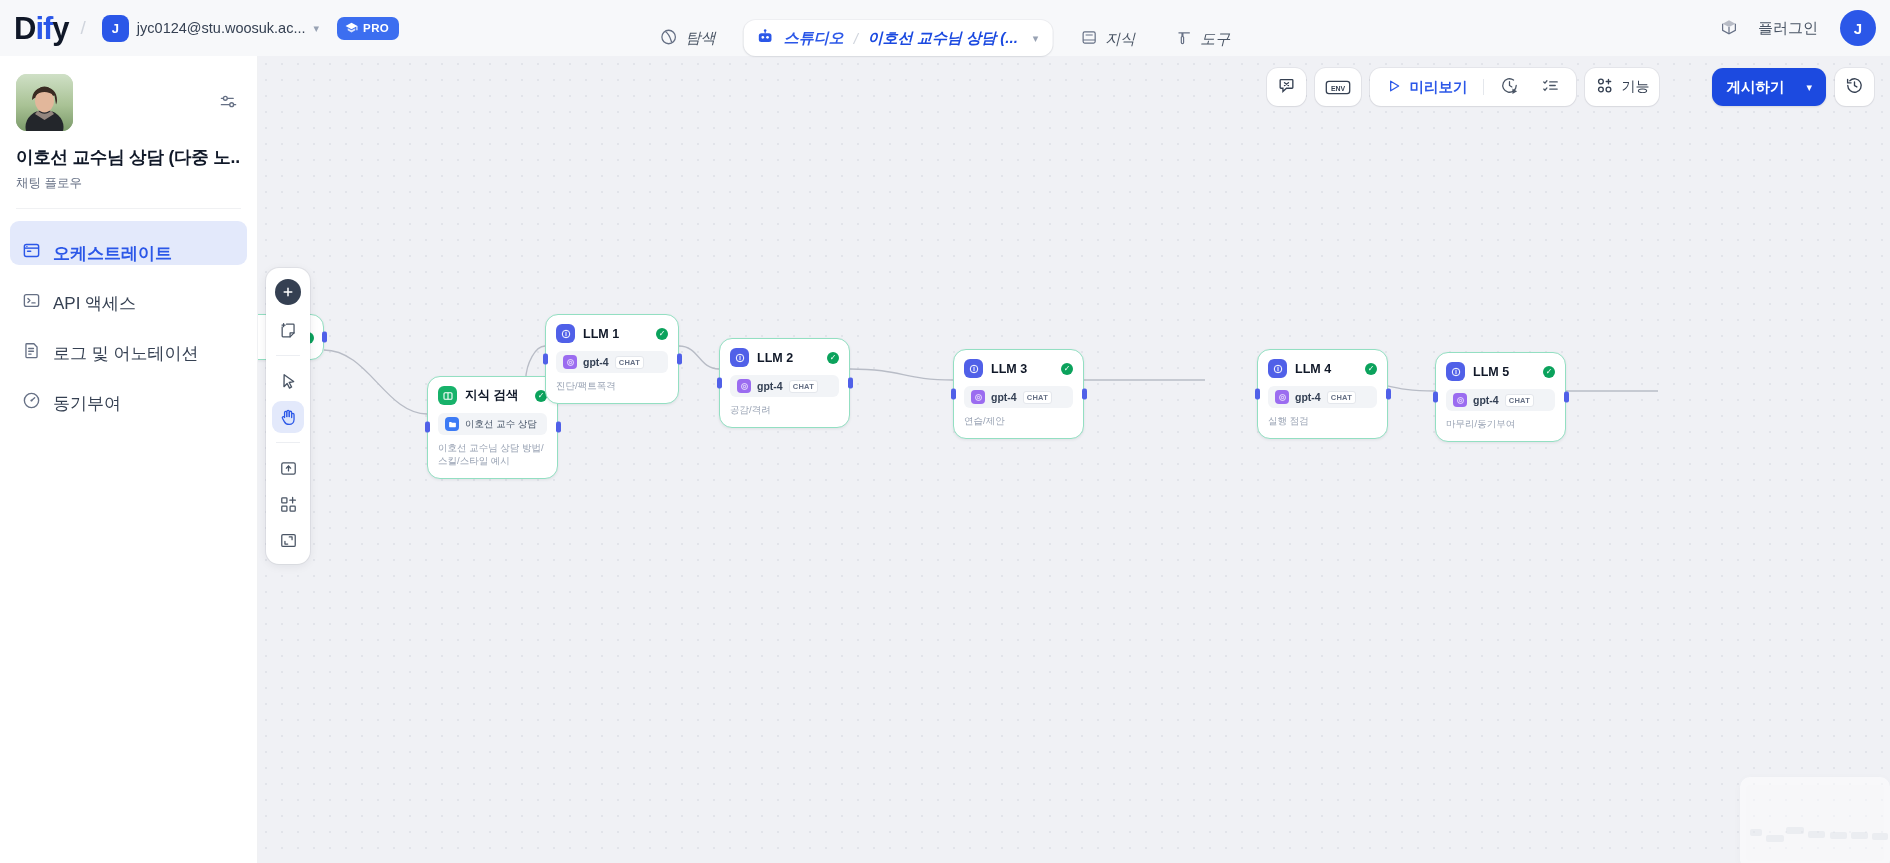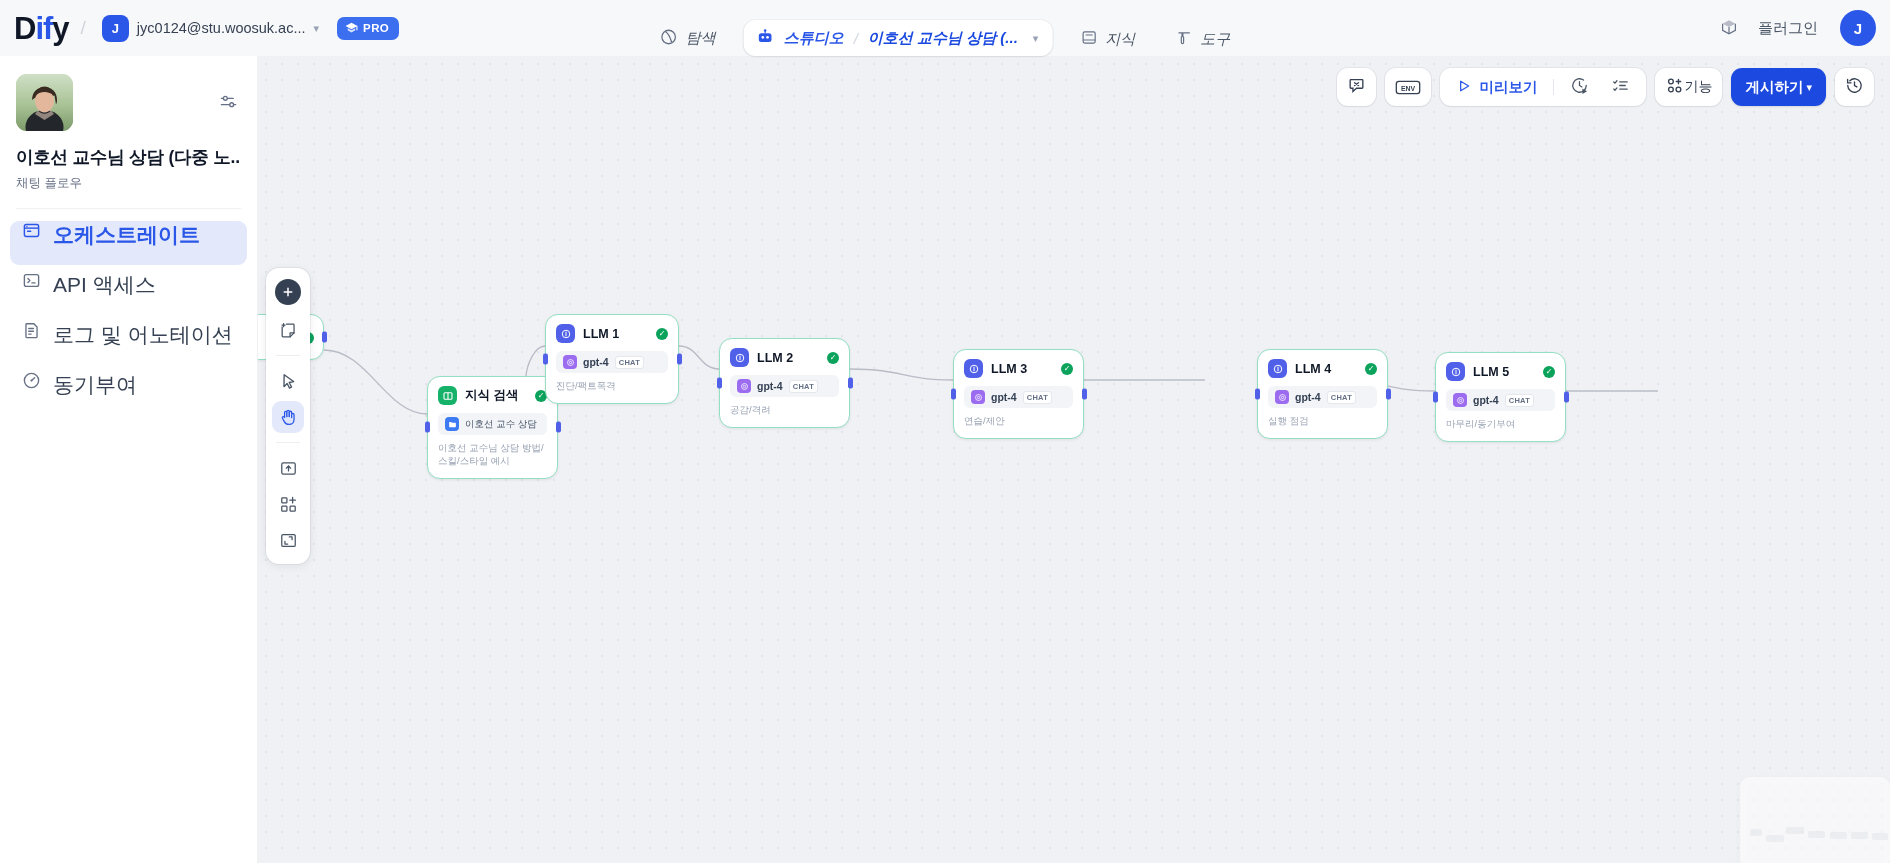--- a/index.html
+++ b/index.html
@@ -93,23 +93,23 @@
   .app-sub { margin-top: 6px; font-size: 12.5px; color: #667085; }
   .head-gear {
     position: absolute; right: 16px; top: 32px;
     width: 26px; height: 26px; border-radius: 7px;
     display: flex; align-items: center; justify-content: center;
   }
   .divider { margin: 16px 16px 0 16px; height: 1px; background: #f0f1f3; }
 
   .nav-list { padding: 12px 10px 0 10px; }
   .nav-row {
-    display: flex; align-items: flex-start; gap: 12px;
+    display: flex; align-items: flex-end; gap: 12px;
     height: 44px; padding: 0 12px; border-radius: 9px;
-    font-size: 21px; color: #354052; margin-bottom: 6px;
+    font-size: 17px; color: #354052; margin-bottom: 6px;
   }
   .nav-row.active { background: #e3e9fb; color: #2b57e8; font-weight: 600; }
   .nav-row svg { flex: none; }
 
   
   .canvas {
     position: absolute; top: 56px; left: 258px;
     width: 1632px; height: 807px;
     background-color: #f0f1f5;
     background-image: radial-gradient(#e2e4ea 1px, transparent 1px);
@@ -124,42 +124,43 @@
   .autosave { margin-left: 14px; font-size: 13.5px; color: #98a2b3; white-space: nowrap; }
 
   .head-tools {
     position: absolute; right: 16px; top: 12px;
     display: flex; align-items: center; gap: 9px;
   }
   .tool-btn {
     height: 38px; min-width: 38px; padding: 0 10px;
     background: #fff; border-radius: 11px;
     box-shadow: 0 1px 2px rgba(16,24,40,.06), 0 0 0 1px rgba(16,24,40,.05);
-    display: flex; align-items: center; justify-content: center; 
+    display: flex; align-items: center; justify-content: center; gap: 7px;
     font-size: 14px; color: #354052;
   }
   .tool-group {
     height: 38px; background: #fff; border-radius: 11px;
     box-shadow: 0 1px 2px rgba(16,24,40,.06), 0 0 0 1px rgba(16,24,40,.05);
     display: flex; align-items: center; padding: 0 7px; gap: 4px;
   }
   .grp-item {
     display: flex; align-items: center; gap: 7px;
     padding: 0 9px; height: 30px; border-radius: 8px;
     font-size: 14.5px; color: #2b57e8; font-weight: 600; white-space: nowrap;
   }
   .grp-item.plain { color: #495464; font-weight: 400; }
   .grp-sep { width: 1px; height: 16px; background: #e4e7ec; margin: 0 3px; }
   .publish-btn {
     height: 38px; padding: 0 14px; border-radius: 11px;
     background: #1c4ae0; color: #fff;
     font-size: 14.5px; font-weight: 700;
-    display: flex; align-items: center; gap: 3px;
+    display: flex; align-items: center; gap: 22px;
     box-shadow: 0 1px 2px rgba(16,24,40,.12);
     white-space: nowrap;
+    margin-left: 44px;
   }
 
   
   .float-tools {
     position: absolute; left: 8px; top: 212px;
     width: 44px;
     background: #fff; border-radius: 13px;
     box-shadow: 0 2px 10px rgba(16,24,40,.08), 0 0 0 1px rgba(16,24,40,.05);
     padding: 8px 0; z-index: 25;
     display: flex; flex-direction: column; align-items: center; gap: 4px;

